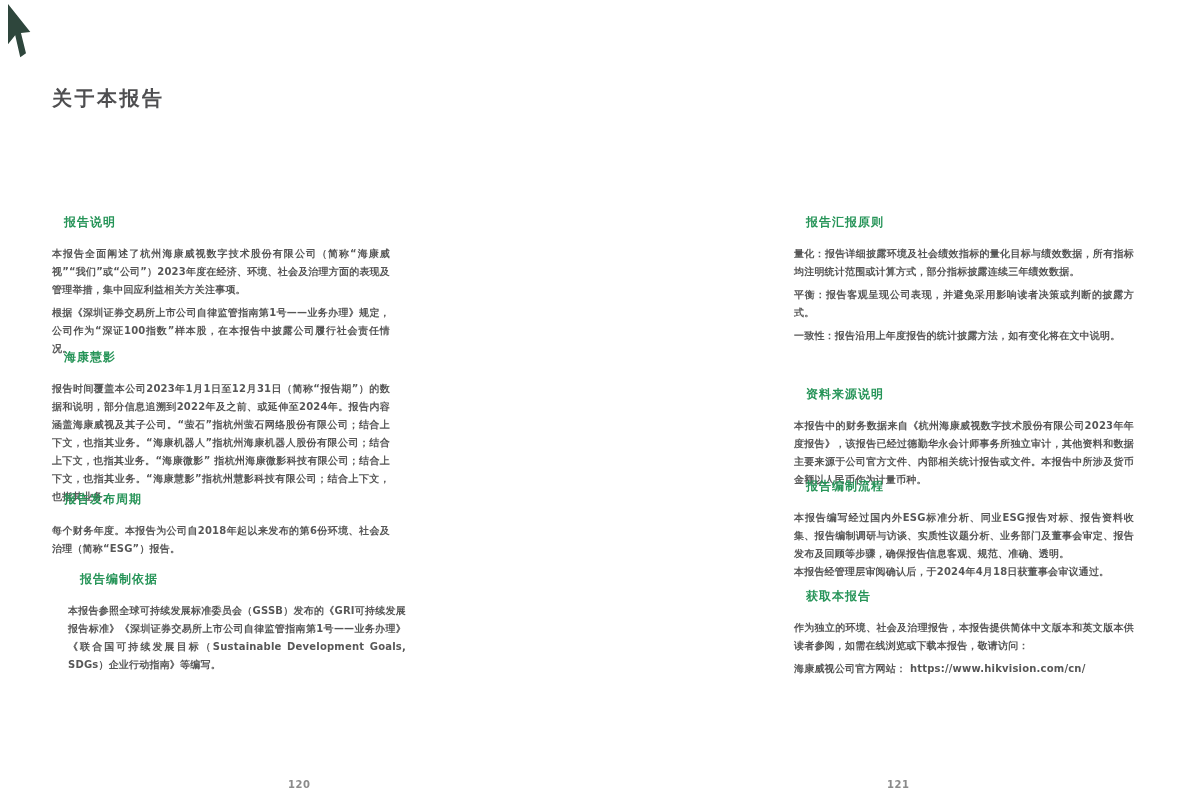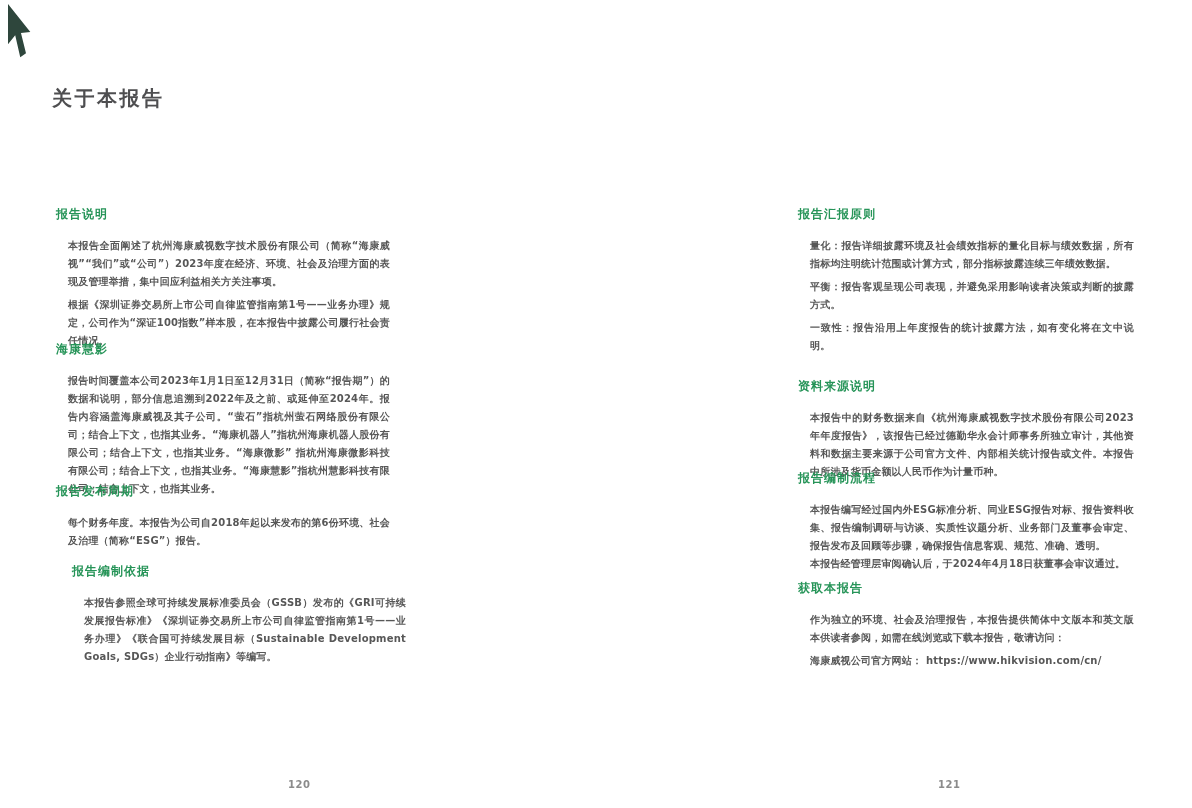--- a/index.html
+++ b/index.html
@@ -10,24 +10,24 @@
   .corner-accent{
     position:absolute;left:8px;top:4px;width:36px;height:56px;background:#2e463c;
     clip-path:polygon(0% 0%, 0% 72%, 20% 56%, 34% 95%, 50% 88%, 36% 52%, 62% 50%);
   }
   .page-title{
     position:absolute;left:52px;top:72px;
     font-size:20px;font-weight:700;color:#4e4e50;letter-spacing:2.5px;
   }
   .section{position:absolute;width:338px;}
   .section h3{
-    margin:4px;font-size:12px;font-weight:700;color:#269458;letter-spacing:1px;line-height:15px;
+    margin:12px;font-size:12px;font-weight:700;color:#269458;letter-spacing:1px;line-height:15px;
   }
   .section p{
-    margin:15px 0 0 16px;font-size:10px;line-height:18px;color:#575757;
+    margin:15px 0 0 0;font-size:10px;line-height:18px;color:#575757;
     font-weight:600;text-align:justify;letter-spacing:0.2px;
   }
   .section p + p{margin-top:5px;}
   .section p.tight{margin-top:0;}
   .link{color:#575757;text-decoration:none;}
   .page-num{
     position:absolute;top:779px;font-size:10px;color:#8b8b8b;font-weight:700;letter-spacing:0.5px;
   }
 </style>
 </head>
@@ -76,13 +76,13 @@
   <p class="tight">本报告经管理层审阅确认后，于2024年4月18日获董事会审议通过。</p>
 </div>
 
 <div class="section" style="left:794px;top:577px;width:340px;">
   <h3>获取本报告</h3>
   <p>作为独立的环境、社会及治理报告，本报告提供简体中文版本和英文版本供读者参阅，如需在线浏览或下载本报告，敬请访问：</p>
   <p><span>海康威视公司官方网站：</span>&nbsp;<span class="link">https://www.hikvision.com/cn/</span></p>
 </div>
 
 <div class="page-num" style="left:288px;">120</div>
-<div class="page-num" style="left:938px;text-align:right;">121</div>
+<div class="page-num" style="left:887px;text-align:right;">121</div>
 
 </body></html>

